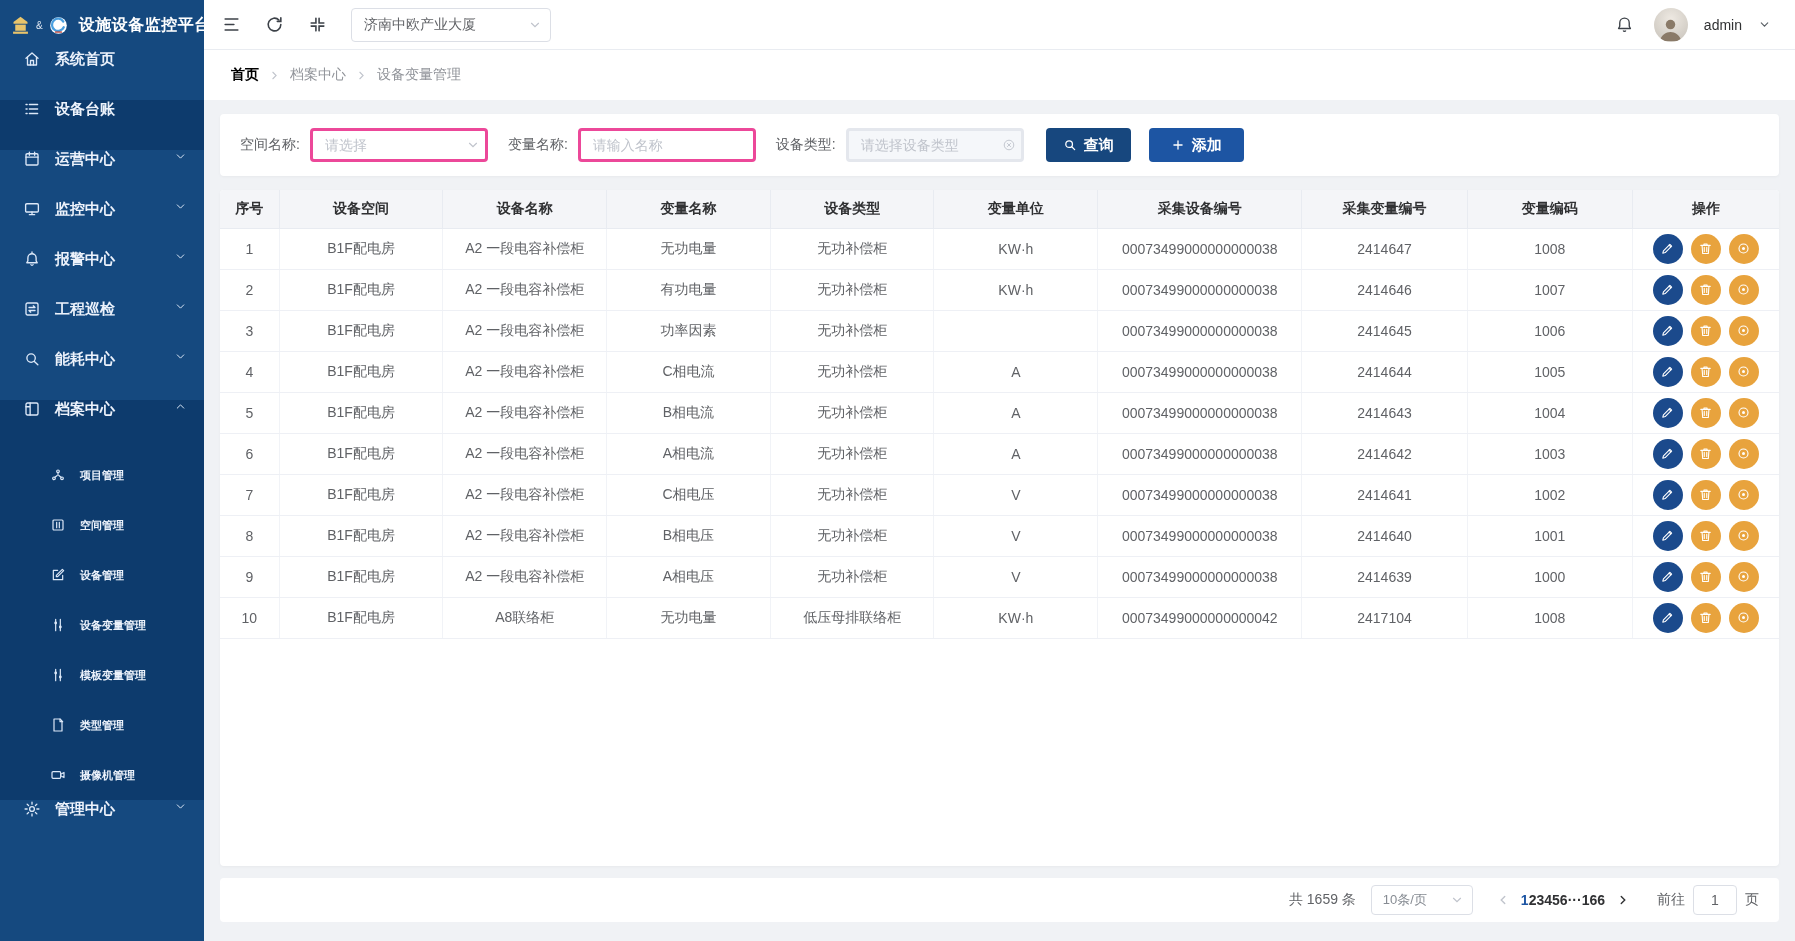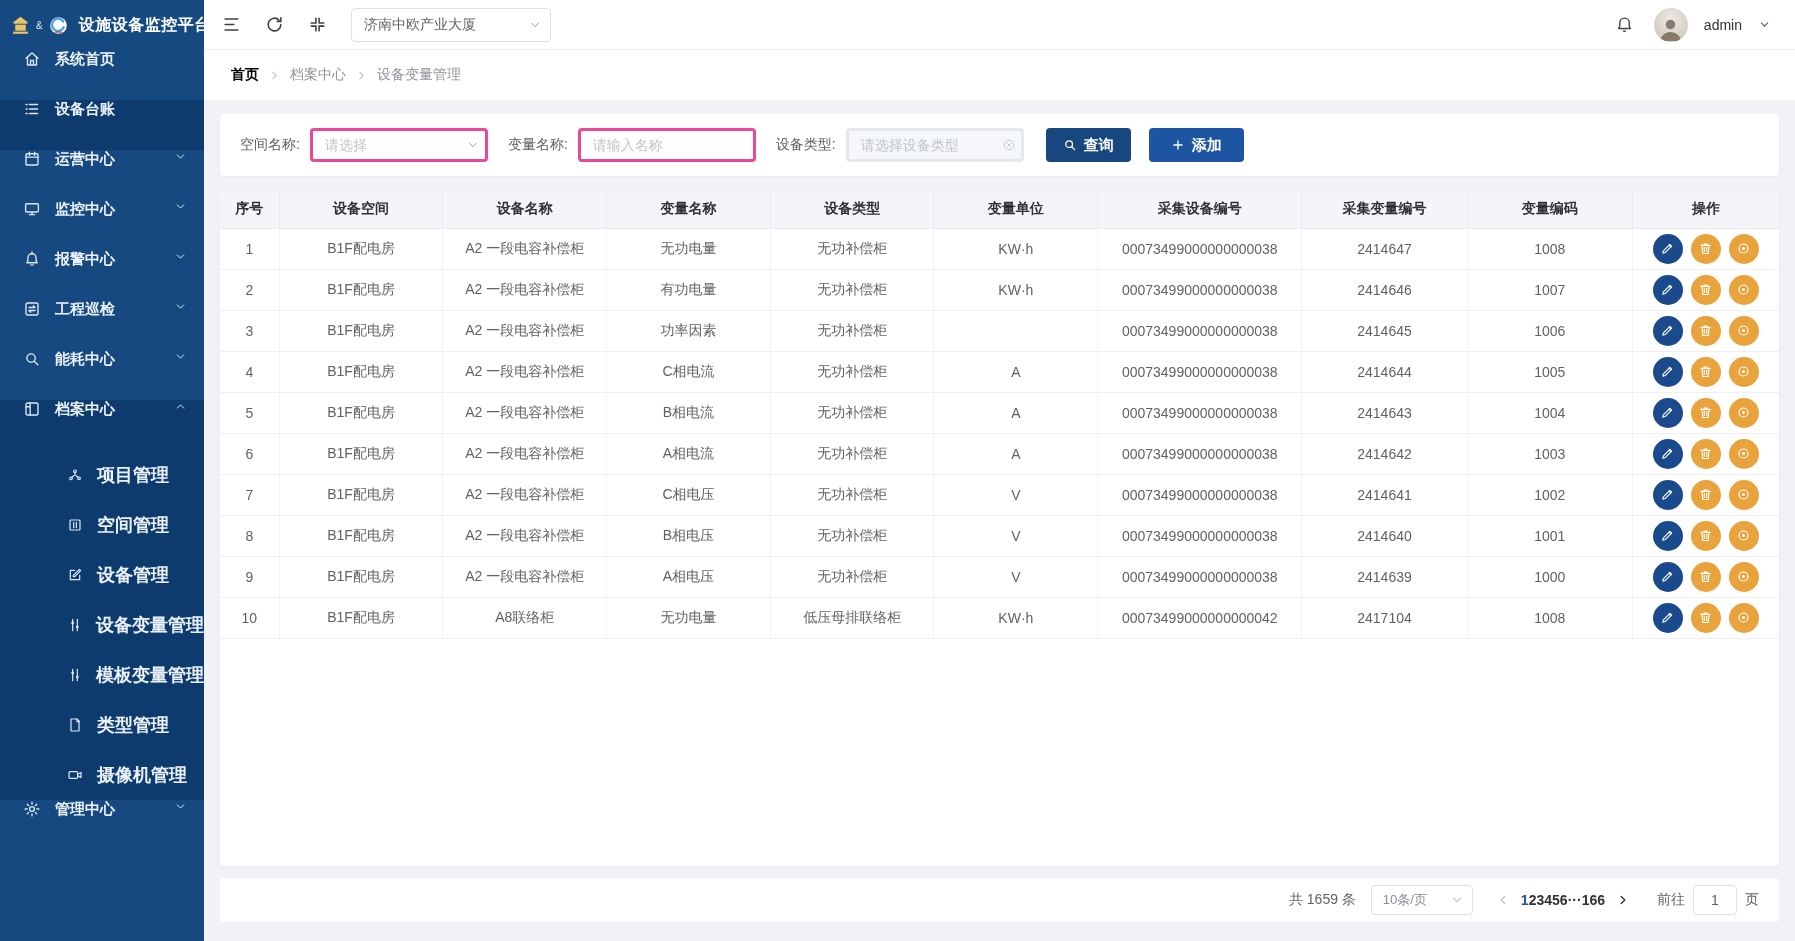--- a/index.html
+++ b/index.html
@@ -22,21 +22,21 @@
   .side-nav{flex:1}
   .side-item{height:50px;display:flex;align-items:flex-start;gap:13px;padding:0 14px 0 22px;font-size:15px;font-weight:600;cursor:pointer;color:#ecf2fb}
   .side-item .icon{width:20px;color:#dce8f8}
   .side-label{flex:1;white-space:nowrap}
   .chev{color:#9db5d6}
   .chev svg{width:13px;height:13px}
   .chev.up svg{transform:rotate(180deg)}
   .side-item.active{background:var(--sidebar-dark)}
   .side-group>.side-item{background:var(--sidebar-dark)}
   .submenu{background:var(--sidebar-dark)}
-  .side-subitem{height:50px;display:flex;align-items:center;gap:13px;padding-left:66px;font-size:18px;font-weight:600;cursor:pointer;color:#ecf2fb}
+  .side-subitem{height:50px;display:flex;align-items:center;gap:13px;padding-left:49px;font-size:11px;font-weight:600;cursor:pointer;color:#ecf2fb}
   .side-subitem .icon{width:18px;color:#dce8f8}
   .side-subitem .icon svg{width:16px;height:16px}
 
   
   .main{flex:1;display:flex;flex-direction:column;min-width:0}
   .topbar{height:50px;flex:none;background:#fff;display:flex;align-items:center;padding:0 24px 0 18px;gap:24px;border-bottom:1px solid #e9ecf1}
   .tool-icon{color:#3c4148;cursor:pointer}
   .tool-icon svg{width:19px;height:19px}
   .building-select{position:relative;width:200px;height:34px;border:1px solid #dcdfe6;border-radius:4px;display:flex;align-items:center;padding:0 28px 0 12px;font-size:14px;color:#606266;cursor:pointer}
   .chev-gray{position:absolute;right:8px;color:#c0c4cc}

